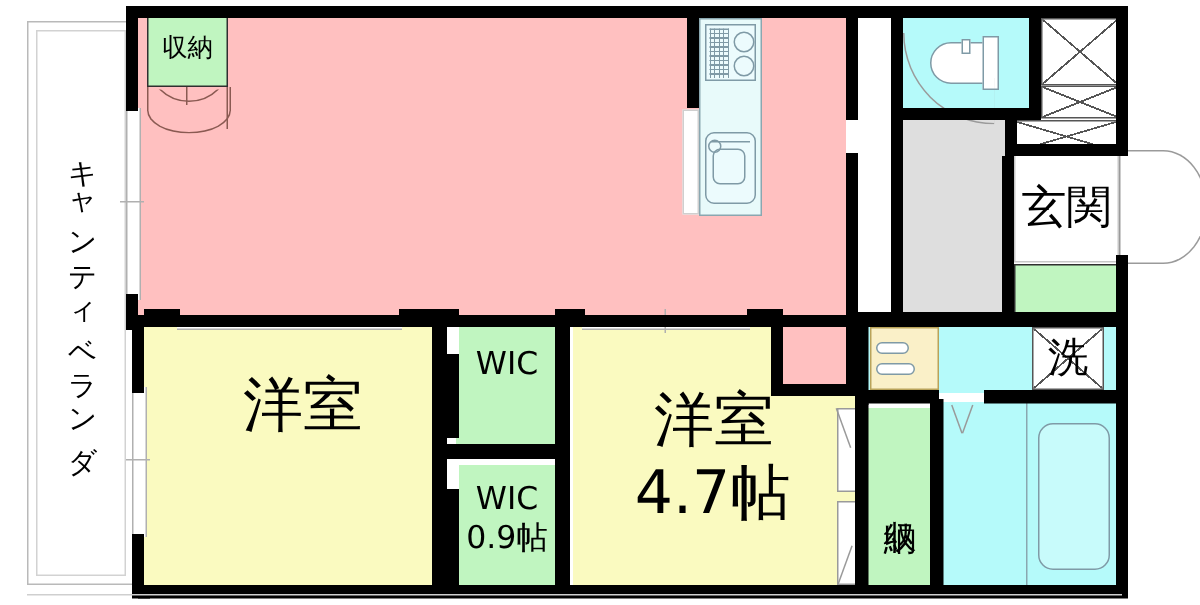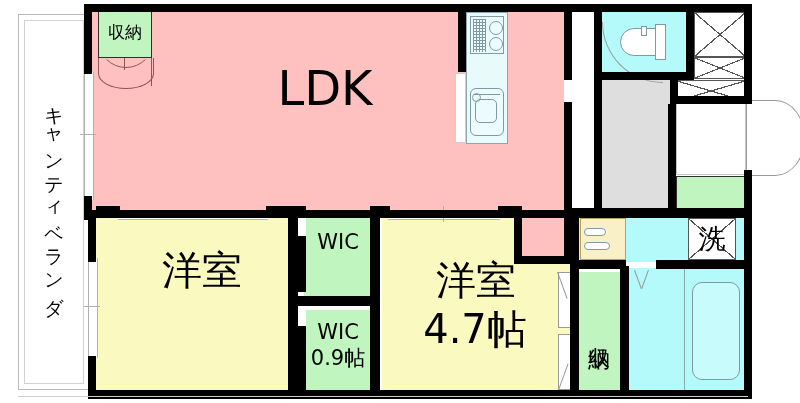--- a/index.html
+++ b/index.html
@@ -57,21 +57,20 @@
 <div id="plan">
 
   <div class="rm" style="left:18px;top:14px;width:72px;height:376px;background:#ffffff;border:1px solid #b9b9b9;"></div>
   <div class="rm" style="left:24px;top:20px;width:60px;height:364px;background:#ffffff;border:1px solid #d2d2d2;"></div>
   <div class="vlbl" style="left:34px;top:50px;width:42px;height:300px;font-size:19px;">キャンティベランダ</div>
 
   <div class="rm" style="left:92px;top:10px;width:472px;height:205px;background:#FFC0C0;"></div>
 
   <div class="rm" style="left:520px;top:200px;width:52px;height:62px;background:#FFC0C0;"></div>
 
-  <div class="lbl" style="left:245px;top:62px;width:160px;height:52px;font-size:48px;">LDK</div>
 
   <div class="rm" style="left:98px;top:10px;width:54px;height:48px;background:#C0F5C0;border:1px solid #2f2f2f;"></div>
   <div class="lbl" style="left:98px;top:18px;width:54px;height:30px;font-size:17px;">収納</div>
 
   <div class="arc" style="left:98px;top:12px;width:54px;height:54px;clip-path:polygon(0% 85%,100% 85%,100% 100%,0% 100%);border-radius:50%;"></div>
   <div class="arc" style="left:98px;top:58px;width:54px;height:30px;border-radius:0 0 50% 50%;border-top:none;"></div>
   <div class="wall" style="left:124px;top:58px;width:1px;height:12px;background:#8a5a52;"></div>
   <div class="wall" style="left:151px;top:58px;width:1px;height:28px;background:#8a5a52;"></div>
 
   <div class="rm" style="left:466px;top:12px;width:42px;height:132px;background:#E8FAFA;border:1px solid #8aa7b0;"></div>
@@ -97,20 +96,21 @@
   <div class="rm" style="left:600px;top:12px;width:88px;height:67px;background:#B5FAFA;"></div>
   <div class="fixt fixt-r" style="left:620px;top:28px;width:44px;height:28px;border-radius:16px 4px 4px 16px;background:#ffffff;"></div>
   <div class="fixt" style="left:655px;top:24px;width:11px;height:36px;background:#ffffff;"></div>
   <div class="fixt" style="left:641px;top:26px;width:6px;height:10px;background:#ffffff;"></div>
 
   <div class="xbox" style="left:694px;top:12px;width:52px;height:45px;"></div>
   <div class="xbox" style="left:694px;top:57px;width:52px;height:22px;"></div>
   <div class="xbox" style="left:676px;top:80px;width:70px;height:22px;"></div>
 
   <div class="rm" style="left:676px;top:103px;width:70px;height:72px;background:#ffffff;border:1px solid #c7c7c7;"></div>
+  <div class="lbl" style="left:676px;top:103px;width:70px;height:72px;font-size:30px;line-height:1.0;flex-direction:column;">玄関</div>
 
   <div class="arcg" style="left:746px;top:100px;width:58px;height:74px;border-radius:0 100% 100% 0;border-left:none;"></div>
   <div class="wall" style="left:746px;top:100px;width:1px;height:74px;background:#9a9a9a;"></div>
 
   <div class="rm" style="left:676px;top:176px;width:70px;height:34px;background:#C0F5C0;border:1px solid #2f2f2f;"></div>
 
   <div class="rm" style="left:602px;top:78px;width:72px;height:132px;background:#DEDEDE;"></div>
   <div class="arcg" style="left:602px;top:22px;width:60px;height:60px;border-radius:0 0 0 100%;border-top:none;border-right:none;"></div>
 
   <div class="rm" style="left:96px;top:218px;width:200px;height:175px;background:#FAFAC0;"></div>

